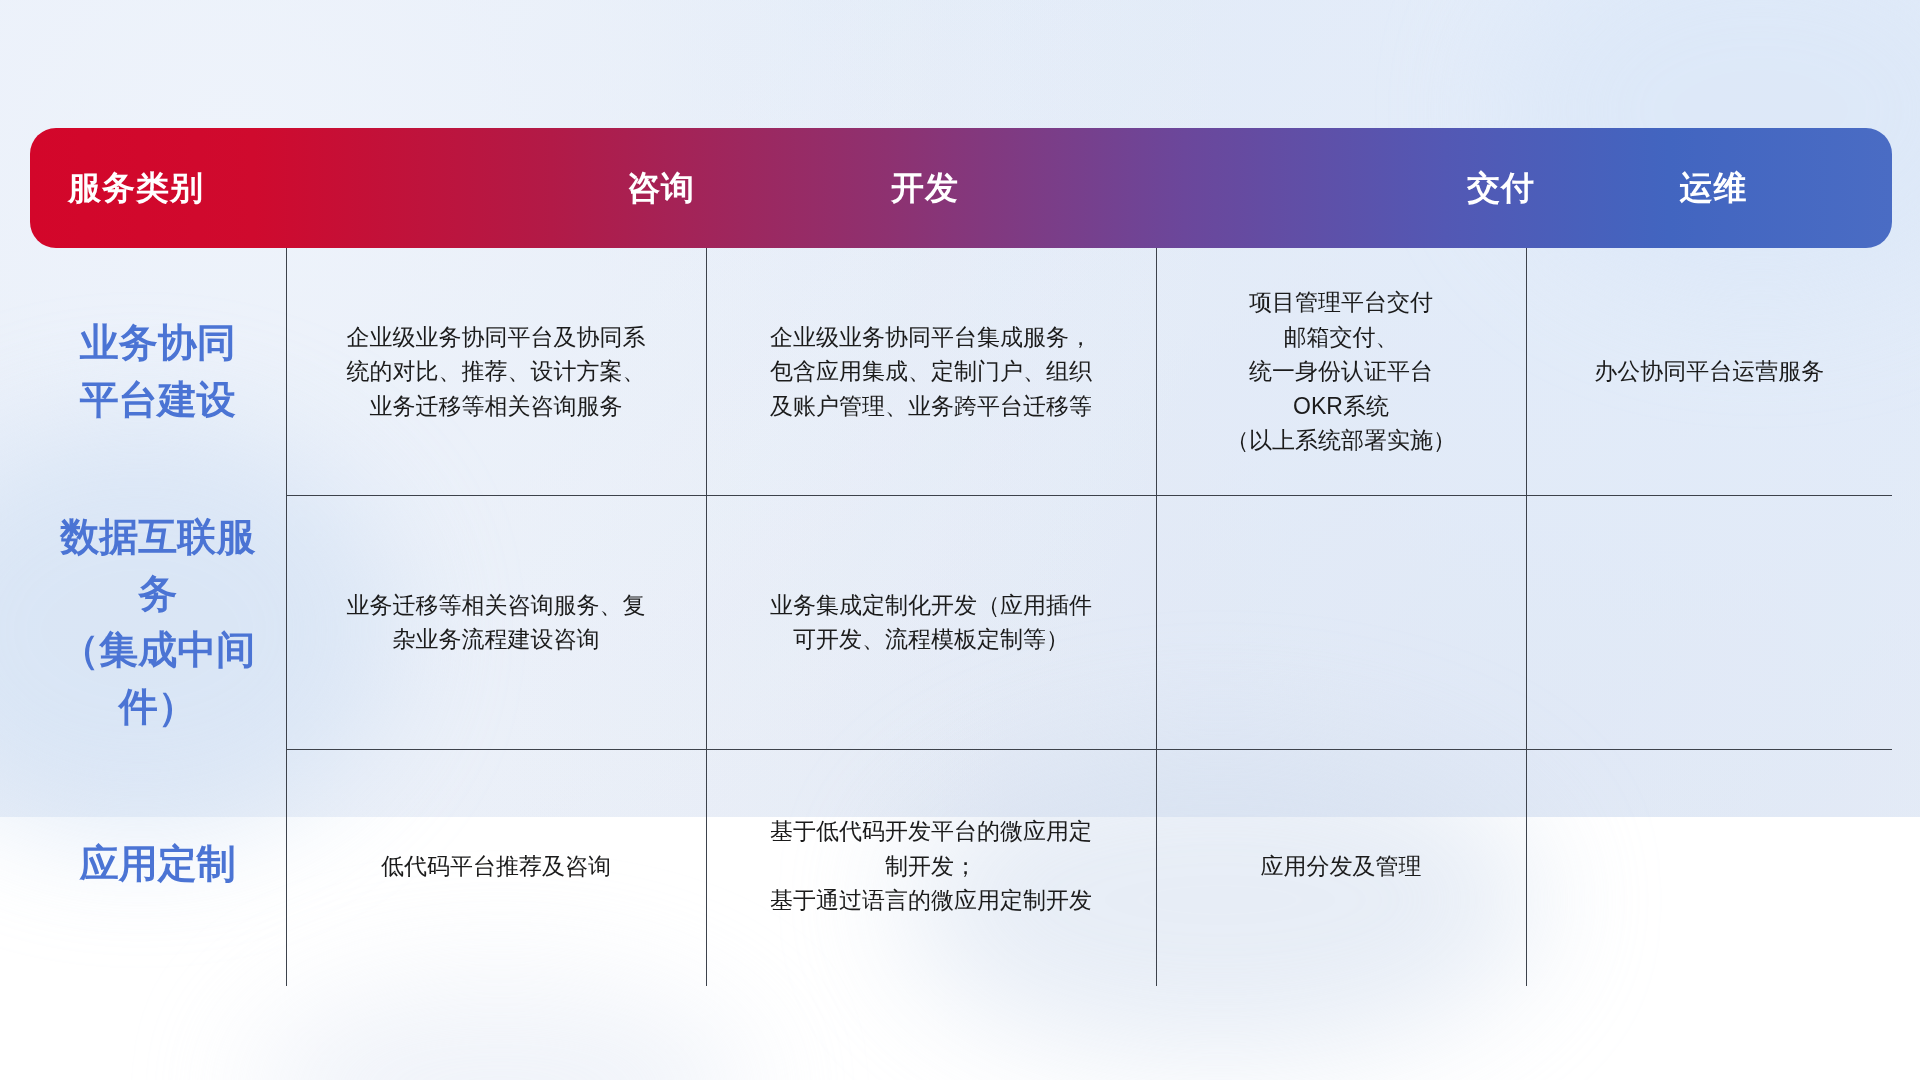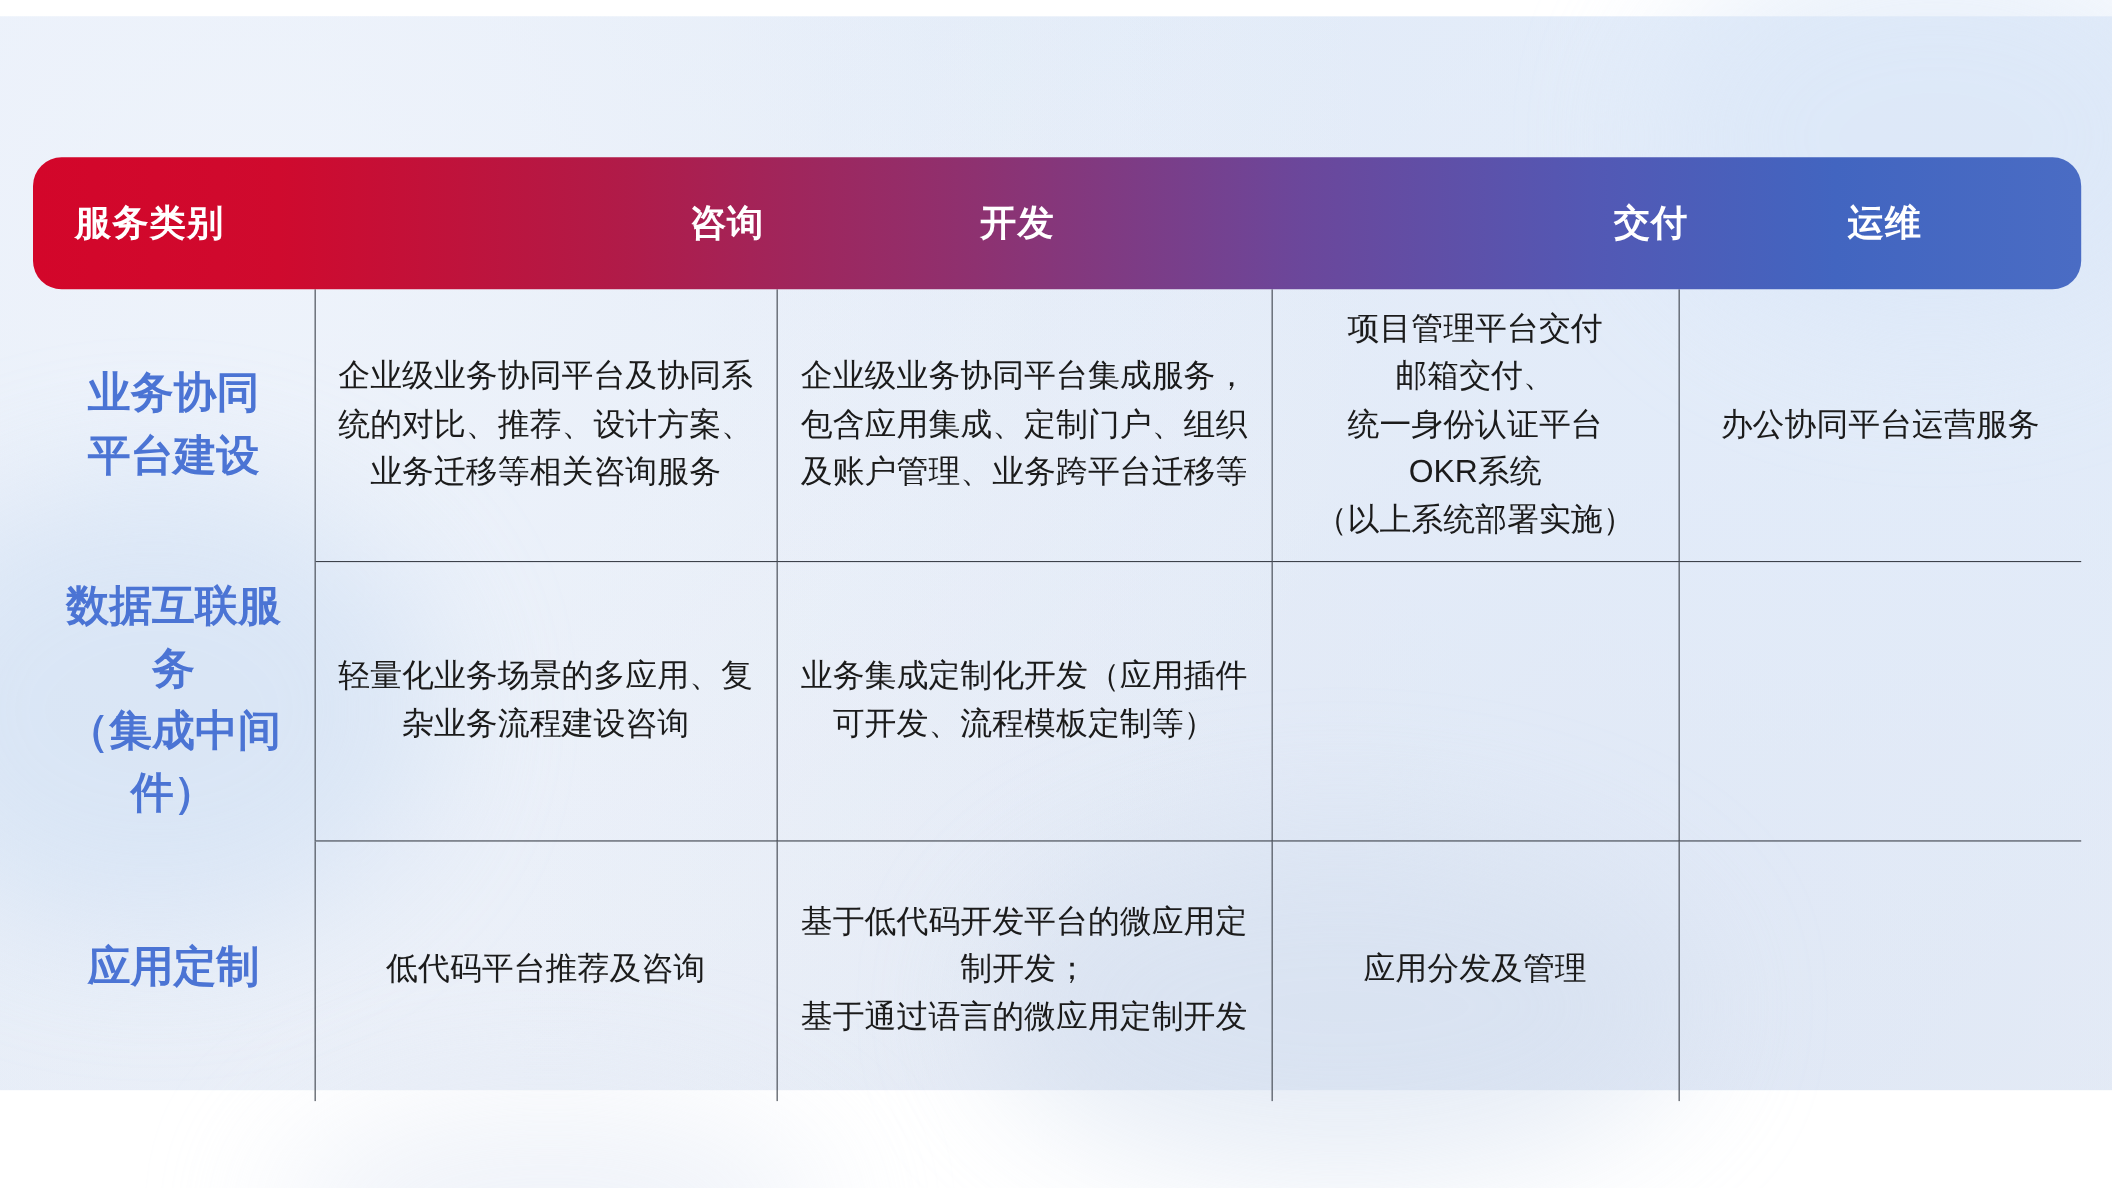--- a/index.html
+++ b/index.html
@@ -6,28 +6,27 @@
     margin: 0;
     padding: 0;
     width: 1920px;
     height: 1080px;
     overflow: hidden;
     font-family: "Liberation Sans", "DejaVu Sans", sans-serif;
   }
   #page {
     position: relative;
     width: 1920px;
-    height: 976px;
+    height: 817px;
     background:
       radial-gradient(circle at 12% 18%, #eef3fb 0%, rgba(238,243,251,0) 55%),
       radial-gradient(circle at 88% 12%, #e2ecfa 0%, rgba(226,236,250,0) 60%),
       radial-gradient(circle at 78% 88%, #dfe6f3 0%, rgba(223,230,243,0) 60%),
       radial-gradient(circle at 20% 92%, #e9eef7 0%, rgba(233,238,247,0) 60%),
       linear-gradient(135deg, #e7eefa 0%, #dfe9f6 30%, #eaeff7 55%, #e3ebf6 80%, #e9eef6 100%);
-    margin-top: 15px;
   }
   
   .blob {
     position: absolute;
     border-radius: 50%;
     filter: blur(60px);
     opacity: 0.55;
     pointer-events: none;
   }
   .blob.b1 { left: -120px; top: 420px; width: 520px; height: 420px; background: #cddef3; }
@@ -82,21 +81,21 @@
   .header-cell.c2 { width: 460px; }
   .header-cell.c3 { width: 380px; text-align: right; }
   .header-cell.c4 { width: 357px; }
 
   
   tbody td {
     border: 1px solid #3d424b;
     vertical-align: middle;
     text-align: center;
     color: #1b1b1b;
-    font-size: 29px;
+    font-size: 23px;
     line-height: 1.5;
     padding: 14px 16px;
     box-sizing: border-box;
     background: transparent;
   }
   tbody tr td:first-child {
     border-left: none;
     border-top: none;
     border-bottom: none;
     color: #4b74d4;
@@ -166,21 +165,21 @@
           <td><span class="cell-text">项目管理平台交付
 邮箱交付、
 统一身份认证平台
 OKR系统
 （以上系统部署实施）</span></td>
           <td><span class="cell-text">办公协同平台运营服务</span></td>
         </tr>
         <tr class="row-2">
           <td><span class="cat-text">数据互联服务
 （集成中间件）</span></td>
-          <td><span class="cell-text">轻量化业务场景的多应用、复
+          <td><span class="cell-text">业务迁移等相关咨询服务、复
 杂业务流程建设咨询</span></td>
           <td><span class="cell-text">业务集成定制化开发（应用插件
 可开发、流程模板定制等）</span></td>
           <td><span class="cell-text"></span></td>
           <td><span class="cell-text"></span></td>
         </tr>
         <tr class="row-3">
           <td><span class="cat-text">应用定制</span></td>
           <td><span class="cell-text">低代码平台推荐及咨询</span></td>
           <td><span class="cell-text">基于低代码开发平台的微应用定

